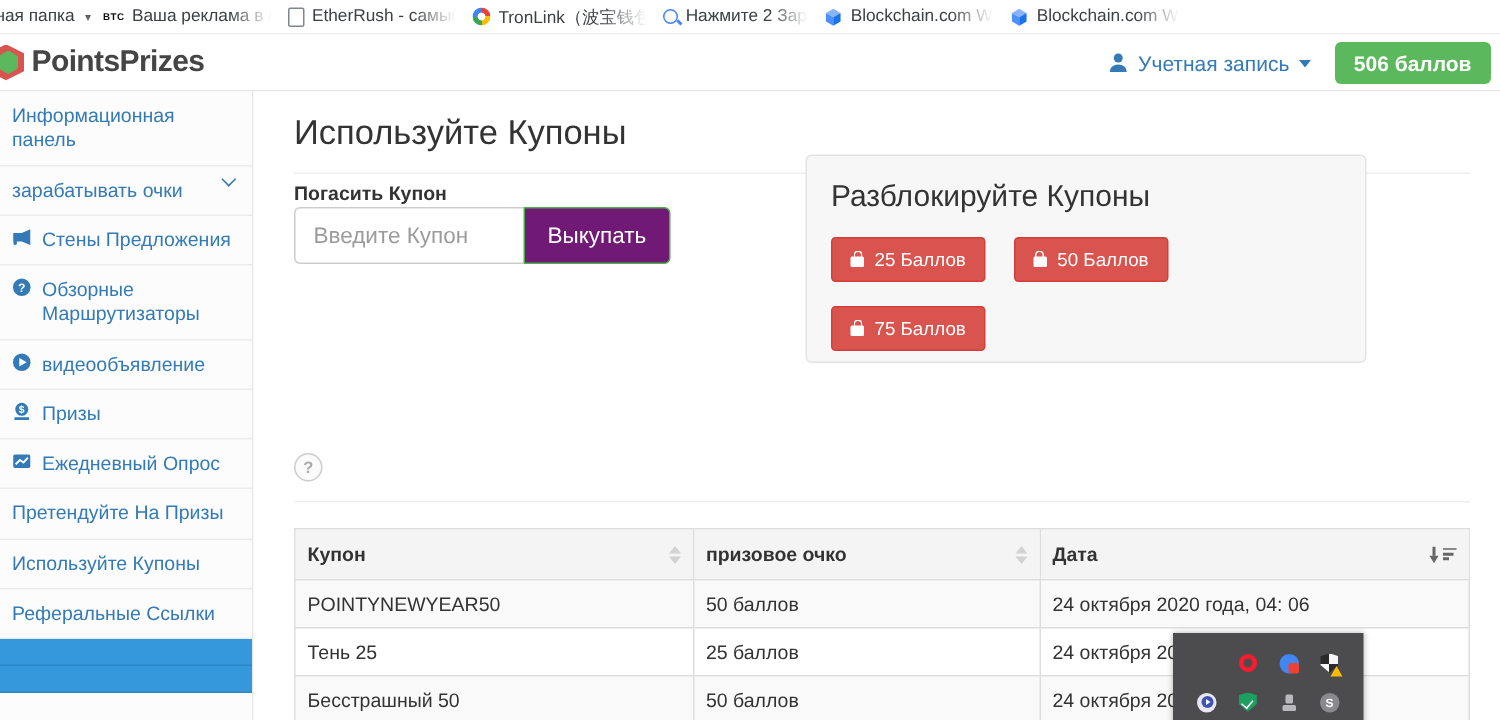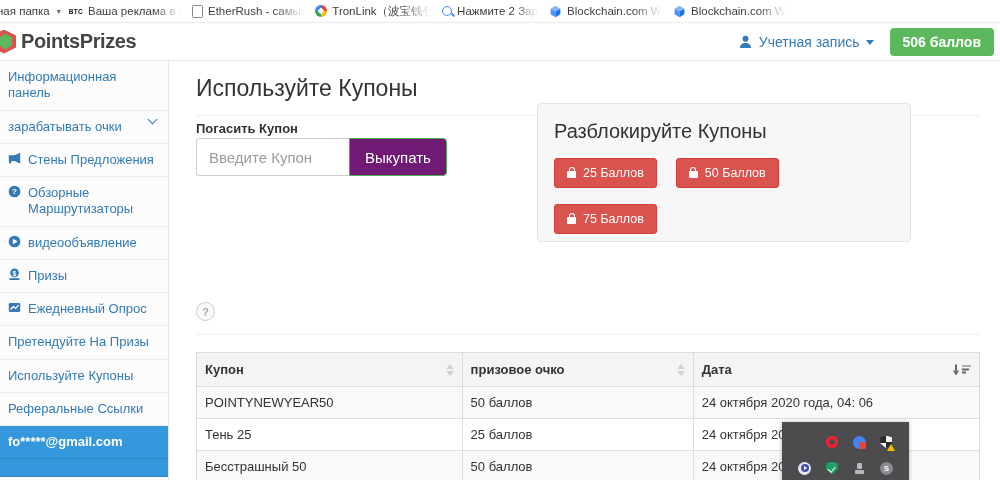--- a/index.html
+++ b/index.html
@@ -254,21 +254,20 @@
     <span>Претендуйте На Призы</span>
   </div>
   <div class="side-item">
     <span>Используйте Купоны</span>
   </div>
   <div class="side-item">
     <span>Реферальные Ссылки</span>
   </div>
 
   <div class="bonus-block">
-    <div class="bonus-email">fo*****@gmail.com</div>
   </div>
   <div class="bonus-block">
     
     
   </div>
 </div>
 
 <div class="main">
   <h1 class="page-title">Используйте Купоны</h1>
 

